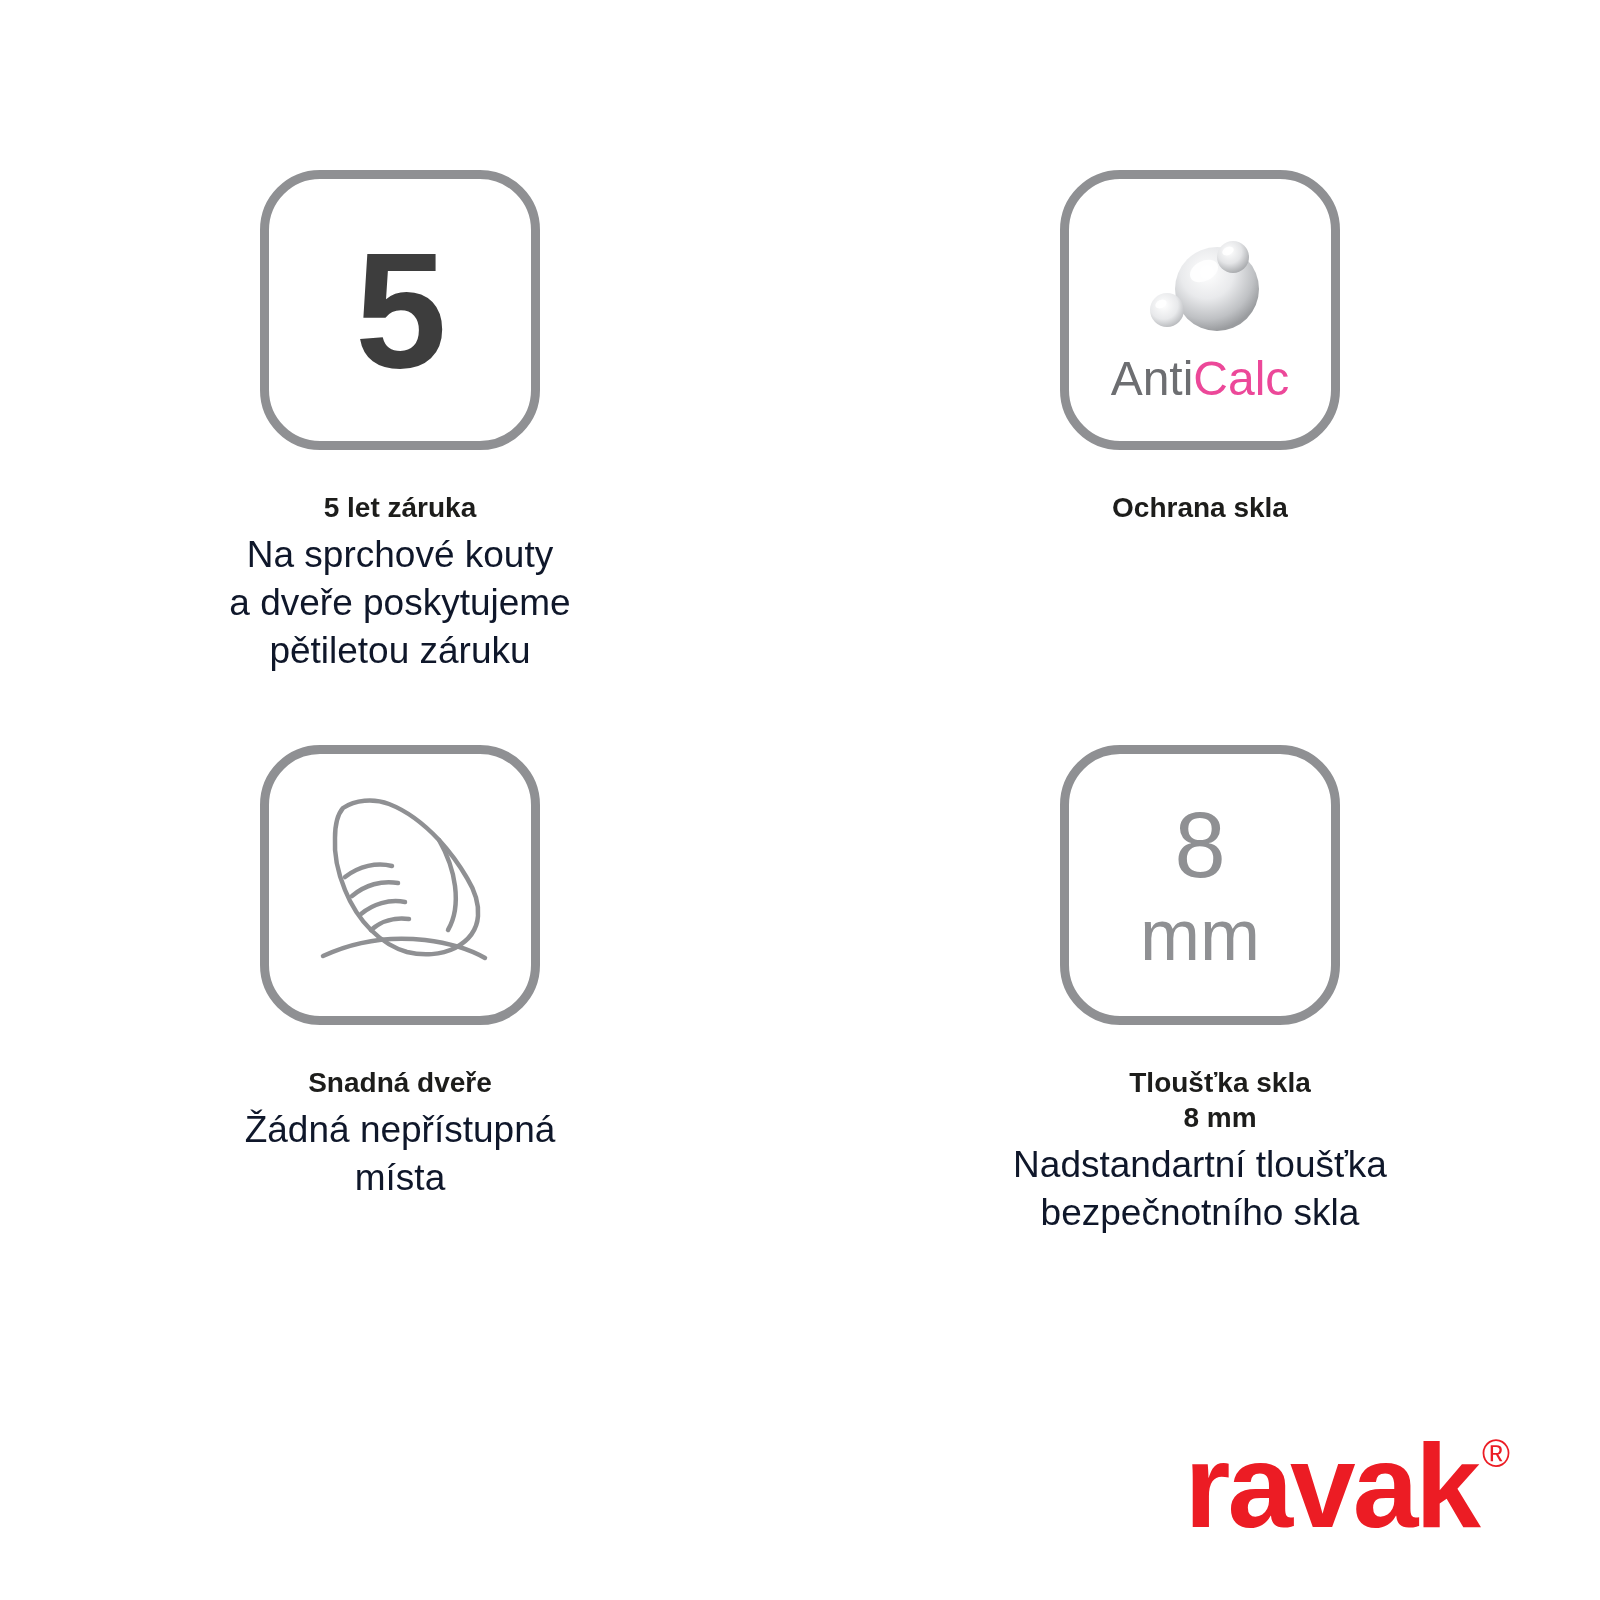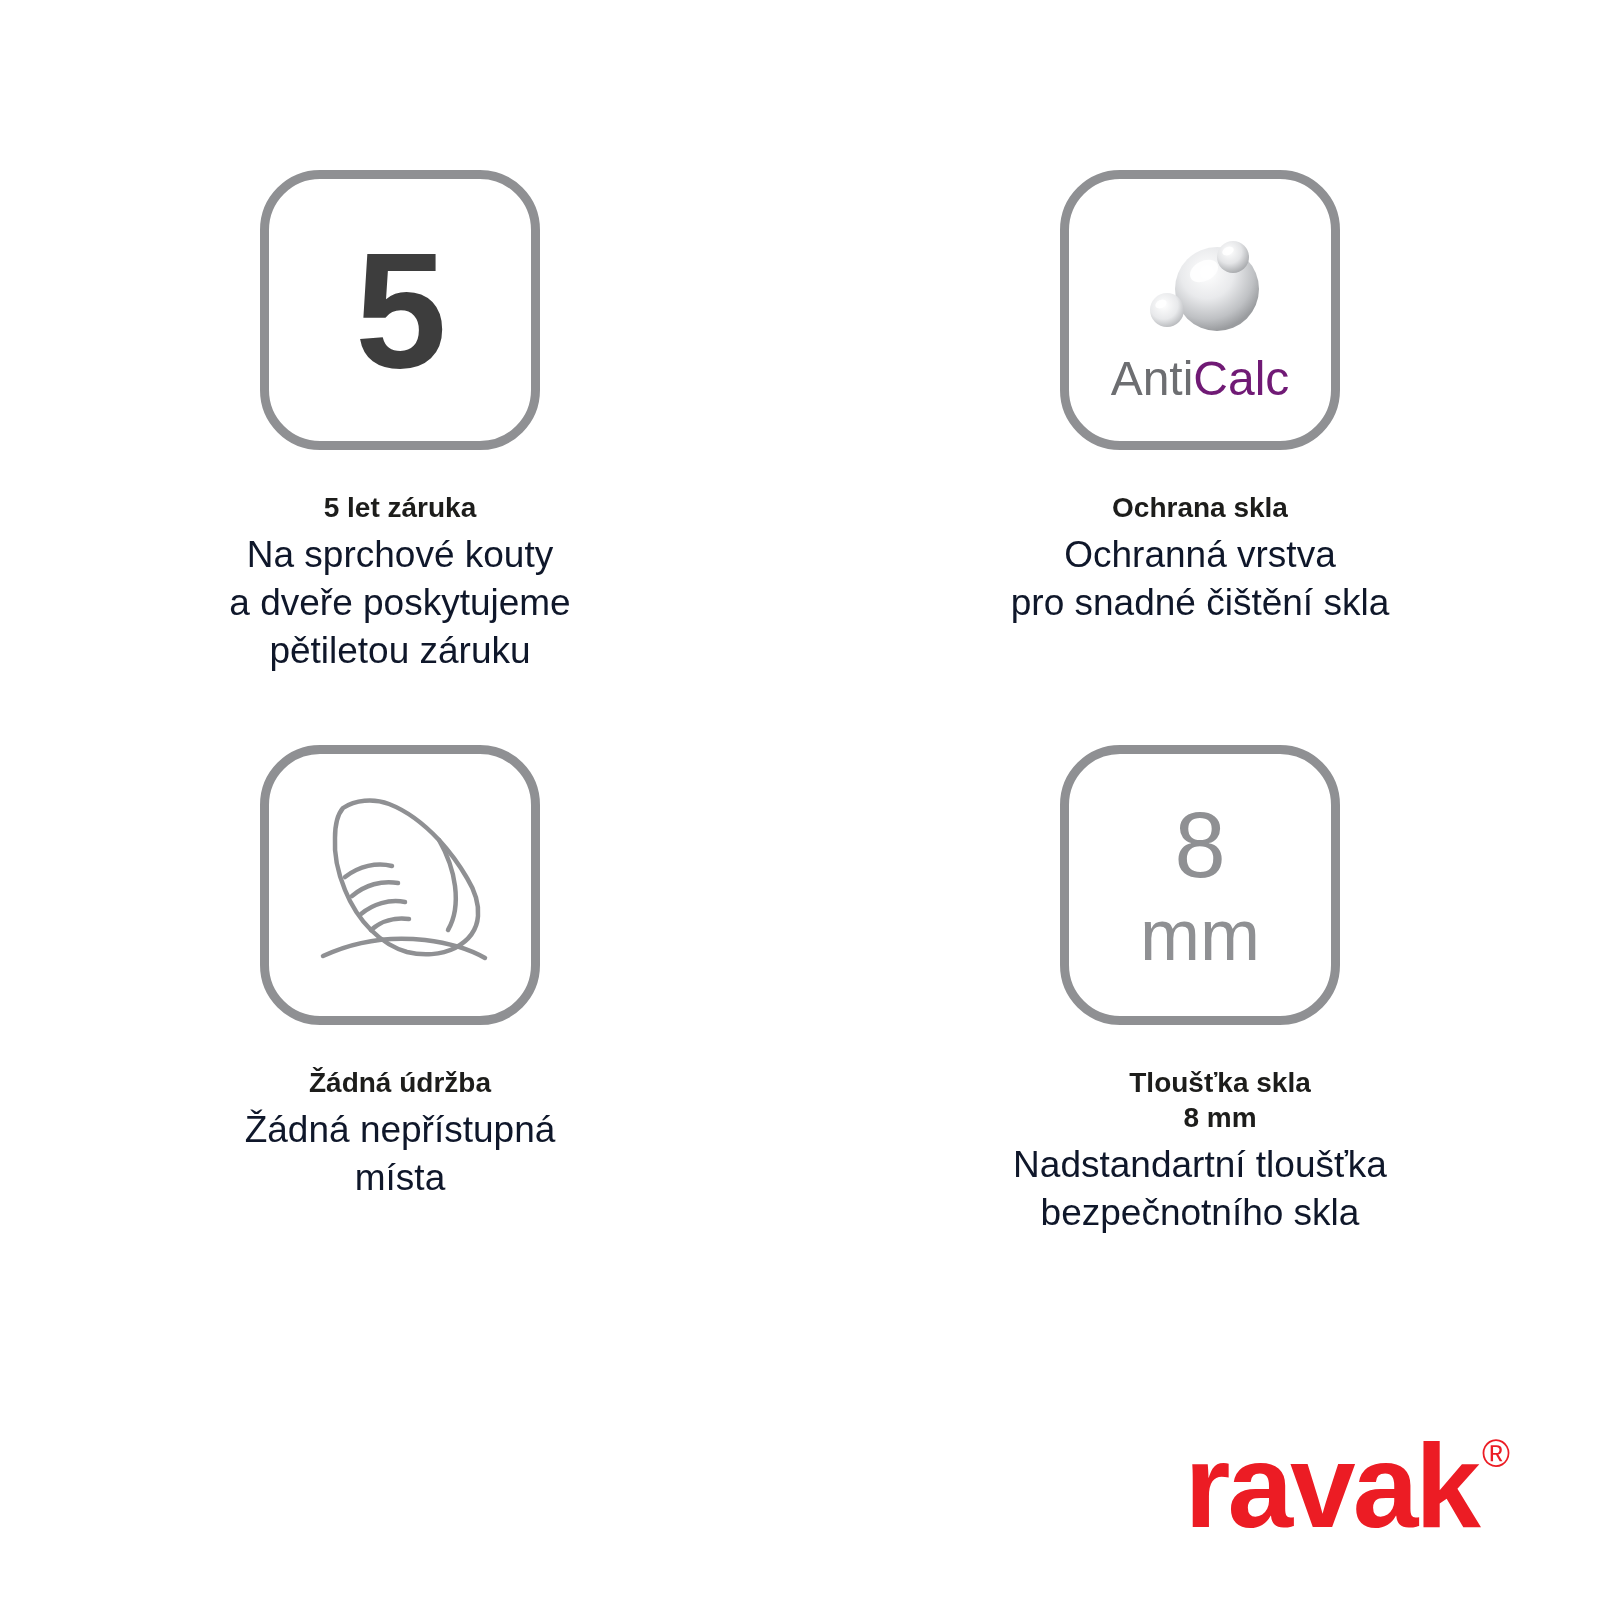--- a/index.html
+++ b/index.html
@@ -89,21 +89,21 @@
     padding-top: 12px;
     box-sizing: border-box;
   }
   .anticalc-label {
     font-size: 48px;
     letter-spacing: 0px;
     margin-top: 4px;
     white-space: nowrap;
   }
   .anticalc-label .ac-anti { color: #6d6e71; font-weight: normal; }
-  .anticalc-label .ac-calc { color: #701a75; font-weight: normal; }
+  .anticalc-label .ac-calc { color: #ec4899; font-weight: normal; }
 
   .feature-title {
     margin-top: 40px;
     font-size: 28px;
     font-weight: bold;
     color: #1d1d1b;
     text-align: center;
     line-height: 1.25;
     max-width: 480px;
   }
@@ -185,37 +185,35 @@
           <ellipse cx="123" cy="24" rx="6" ry="4" fill="#ffffff" opacity="0.9" transform="rotate(-25 123 24)"></ellipse>
           <circle cx="62" cy="83" r="17" fill="url(#dropTiny)"></circle>
           <ellipse cx="56" cy="77" rx="6" ry="4" fill="#ffffff" opacity="0.9" transform="rotate(-25 56 77)"></ellipse>
         </svg>
         <div class="anticalc-label">
           <span class="ac-anti">Anti</span><span class="ac-calc">Calc</span>
         </div>
       </div>
     </div>
     <div class="feature-title">Ochrana skla</div>
-    <div class="feature-desc" style="white-space: pre-line;">Ochranná vrstva
-pro snadné čištění skla</div>
   </div>
 
   <div class="feature">
     <div class="icon-box">
       <svg width="230" height="215" viewBox="0 0 230 215" fill="none" stroke="#8f9093" stroke-width="4.5" stroke-linecap="round" stroke-linejoin="round">
         <path d="M38 178 C70 163 105 158 140 162 C165 165 186 172 200 180"></path>
         <path d="M58 30 C70 22 88 20 104 26 C122 33 140 47 154 62 C166 75 175 88 182 100 C190 113 194 126 193 138 C192 152 183 163 170 170 C156 177 138 178 122 174 C108 170 96 162 86 152 C75 141 66 127 60 112 C53 95 49 76 50 60 C50 47 52 37 58 30 Z"></path>
         <path d="M86 152 C96 143 110 139 124 141"></path>
         <path d="M76 136 C88 126 104 121 120 124"></path>
         <path d="M67 118 C80 107 97 102 113 105"></path>
         <path d="M60 99 C74 88 92 84 107 88"></path>
         <path d="M154 62 C162 76 168 92 170 108 C172 124 170 140 163 152"></path>
       </svg>
     </div>
-    <div class="feature-title">Žádná údržba</div>
+    <div class="feature-title">Snadná dveře</div>
     <div class="feature-desc" style="white-space: pre-line;">Žádná nepřístupná
 místa</div>
   </div>
 
   <div class="feature">
     <div class="icon-box">
       <div class="thickness-text">
         <span class="t-num">8</span>
         <span class="t-unit">mm</span>
       </div>

